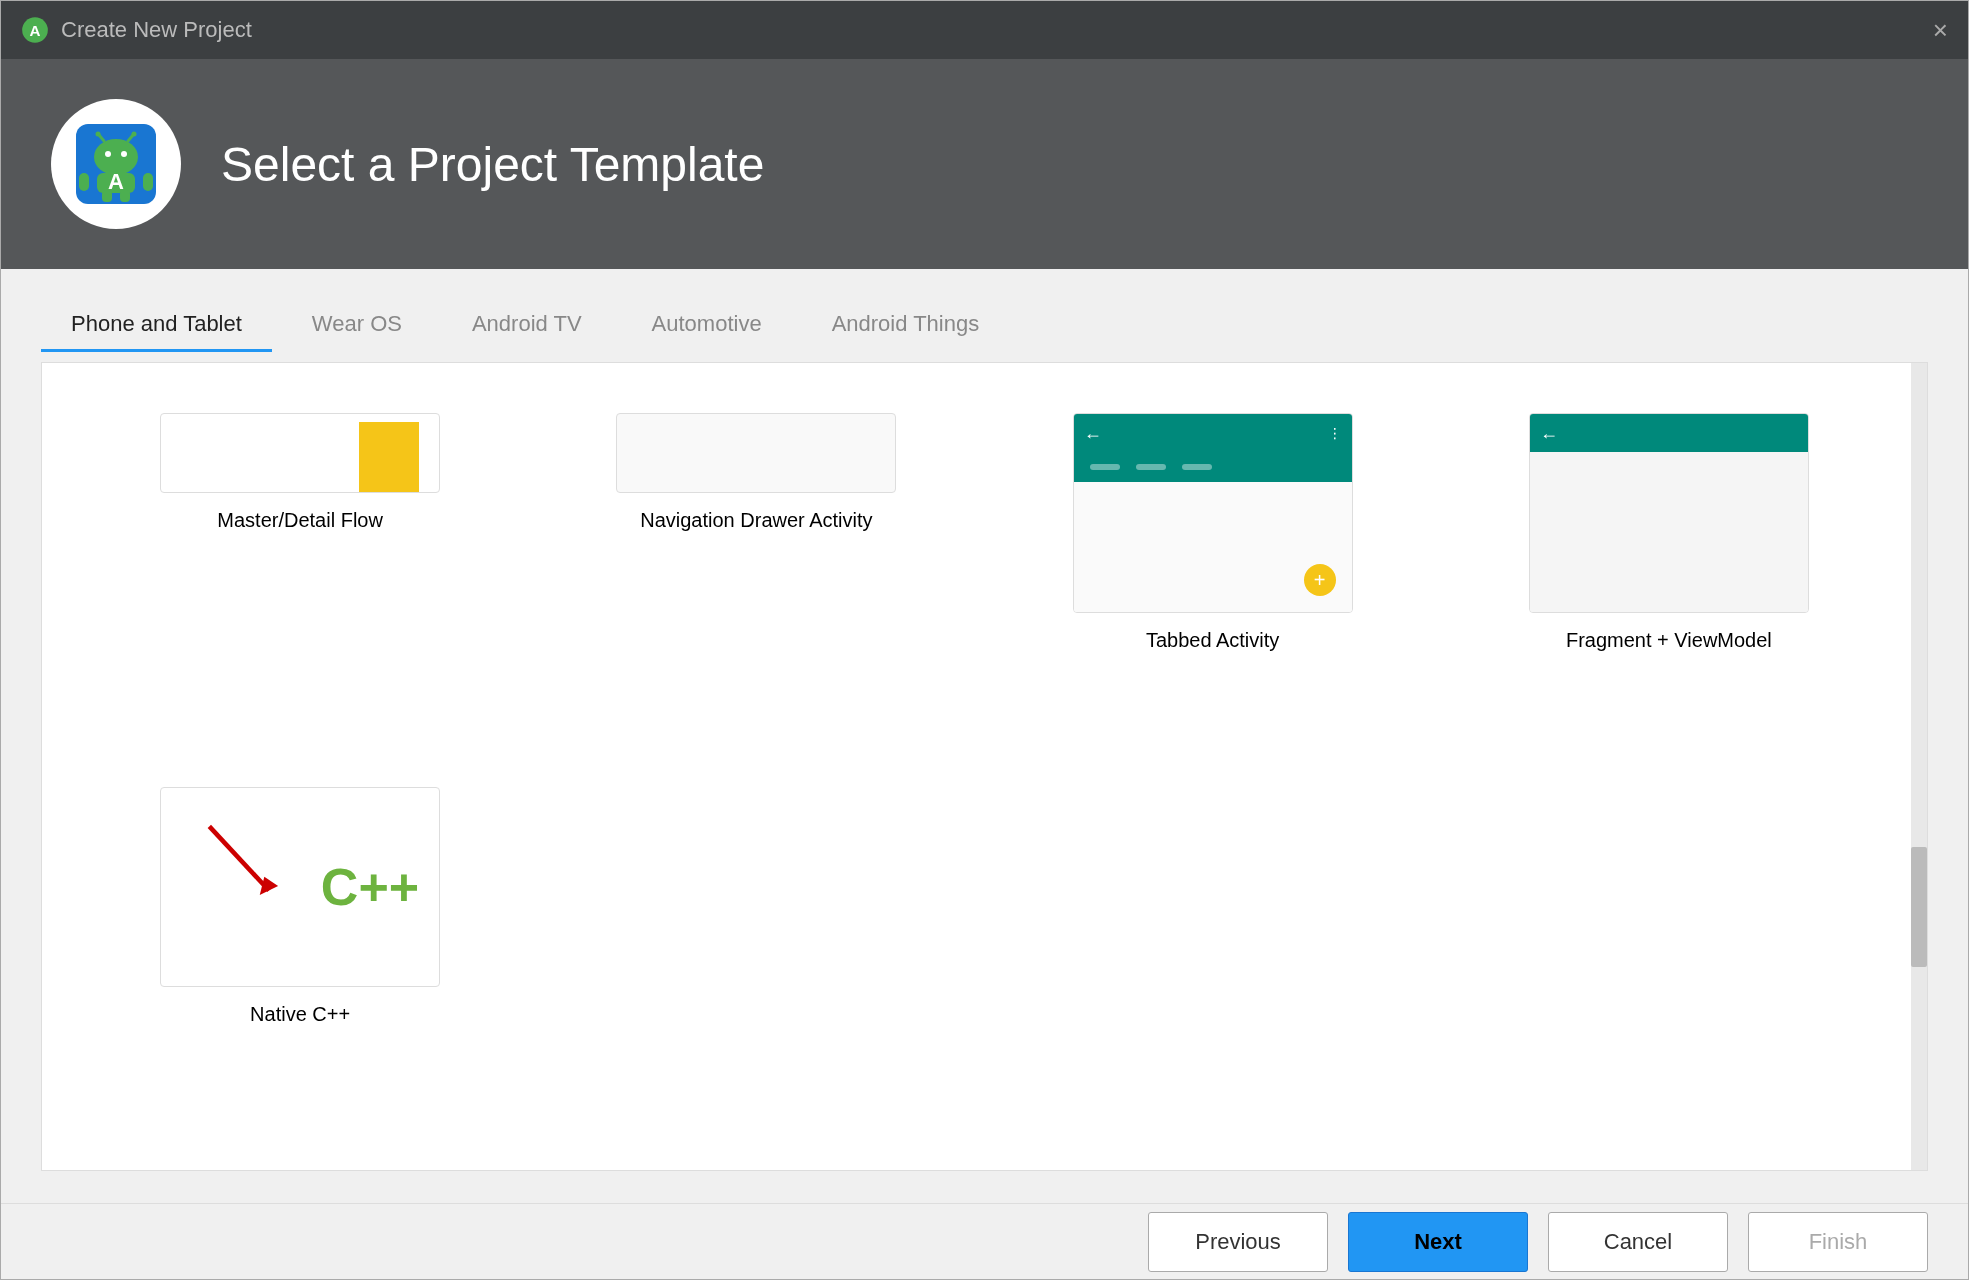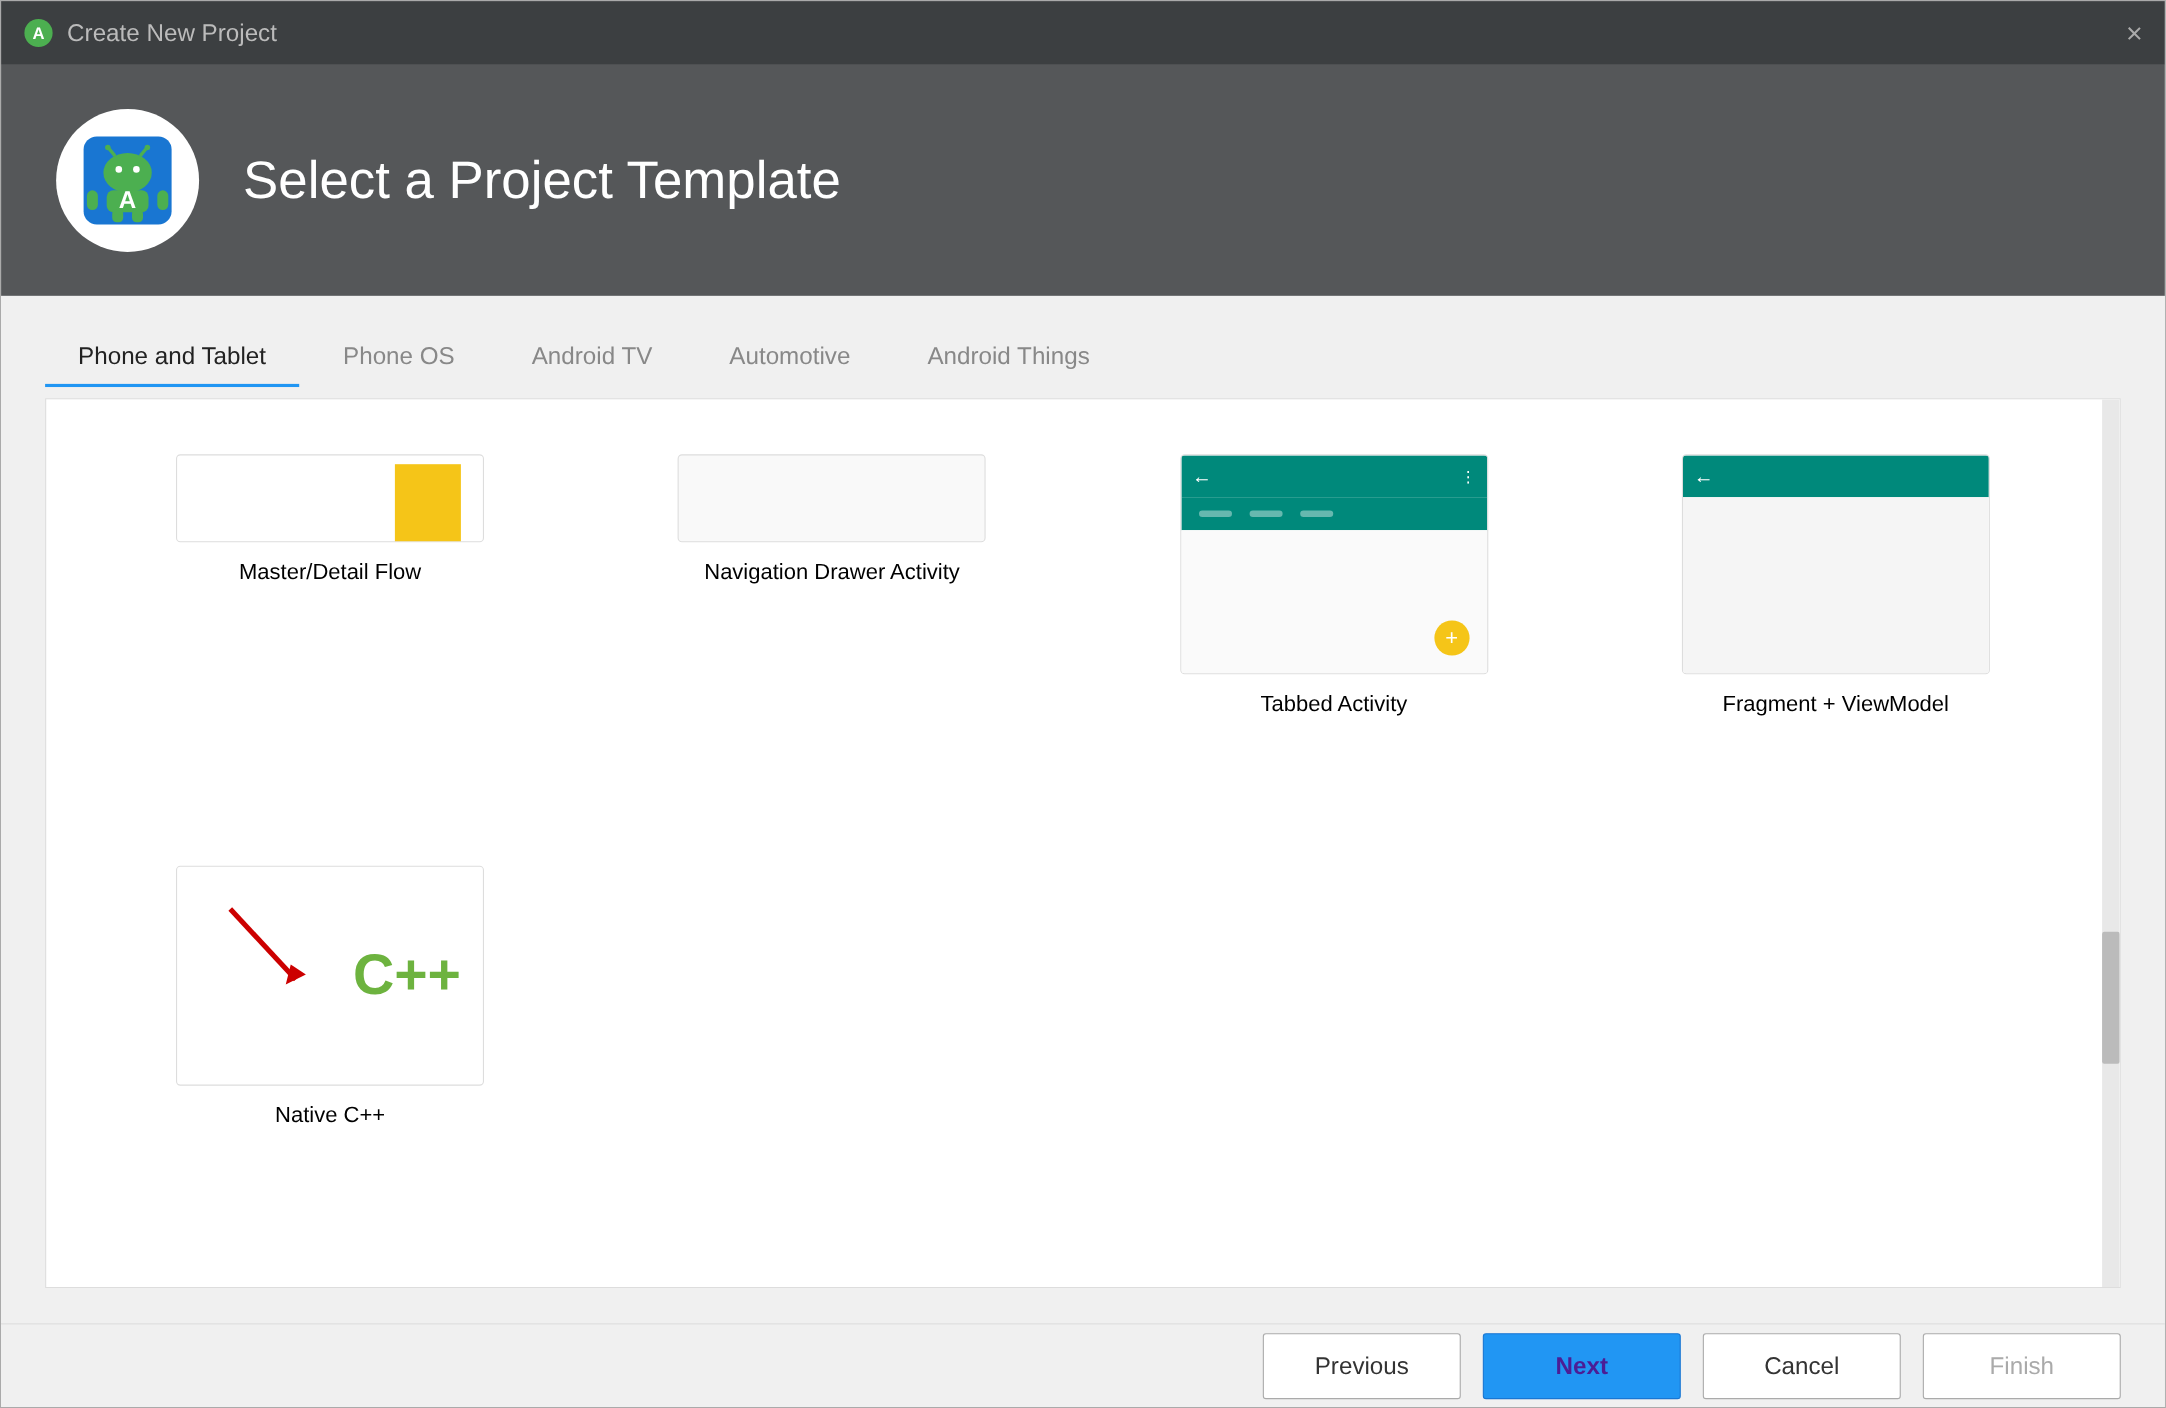--- a/index.html
+++ b/index.html
@@ -227,21 +227,21 @@
       font-size: 22px;
       border: 1px solid #aaa;
       background: white;
       cursor: pointer;
       border-radius: 3px;
       color: #333;
     }
 
     .btn-primary {
       background: #2196F3;
-      color: #4c1d95;
+      color: #000000;
       border: 1px solid #1976D2;
       font-weight: bold;
     }
 
     .btn:disabled {
       color: #aaa;
     }
 
     
     .partial-thumb {
@@ -307,21 +307,21 @@
         <text x="45" y="70" text-anchor="middle" fill="white" font-size="22" font-weight="bold" font-family="Arial">A</text>
       </svg>
     </div>
     <h1 class="header-title">Select a Project Template</h1>
   </div>
 
   <div class="main-content">
 
     <div class="tabs-bar">
       <div class="tab active">Phone and Tablet</div>
-      <div class="tab">Phone OS</div>
+      <div class="tab">Wear OS</div>
       <div class="tab">Android TV</div>
       <div class="tab">Automotive</div>
       <div class="tab">Android Things</div>
     </div>
 
     <div class="template-area">
       <div class="template-grid-container">
         <div class="template-grid">
 
           <div class="template-item">

